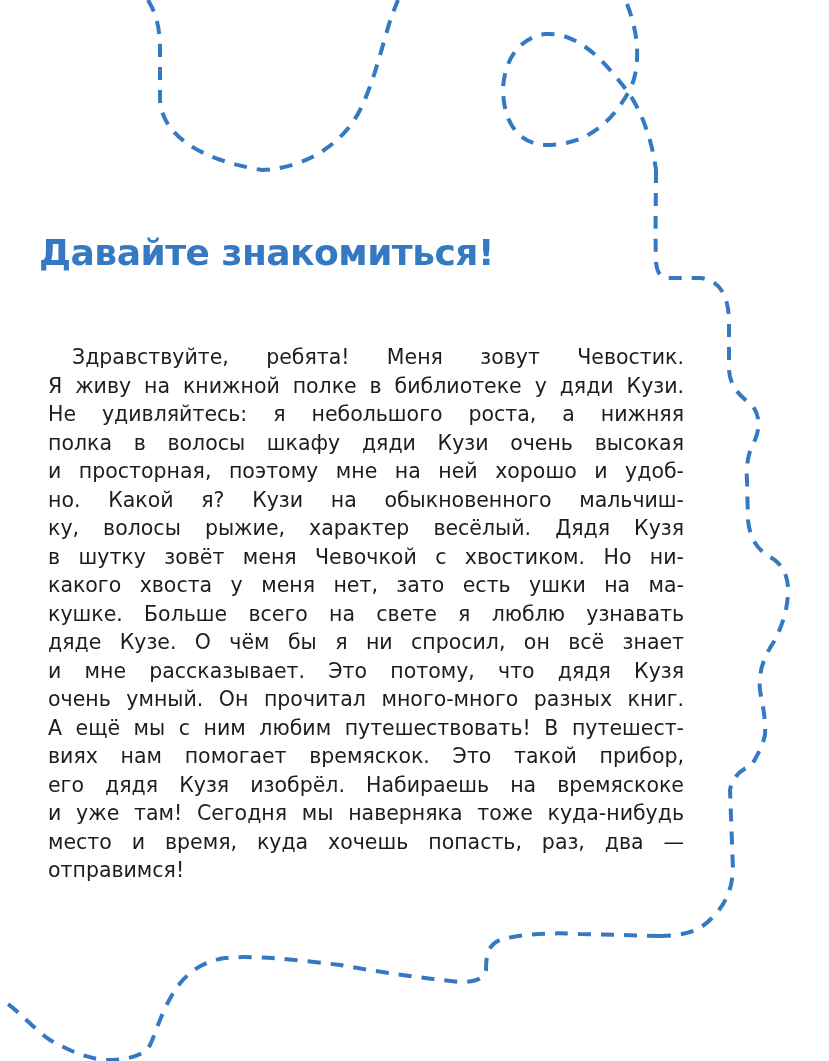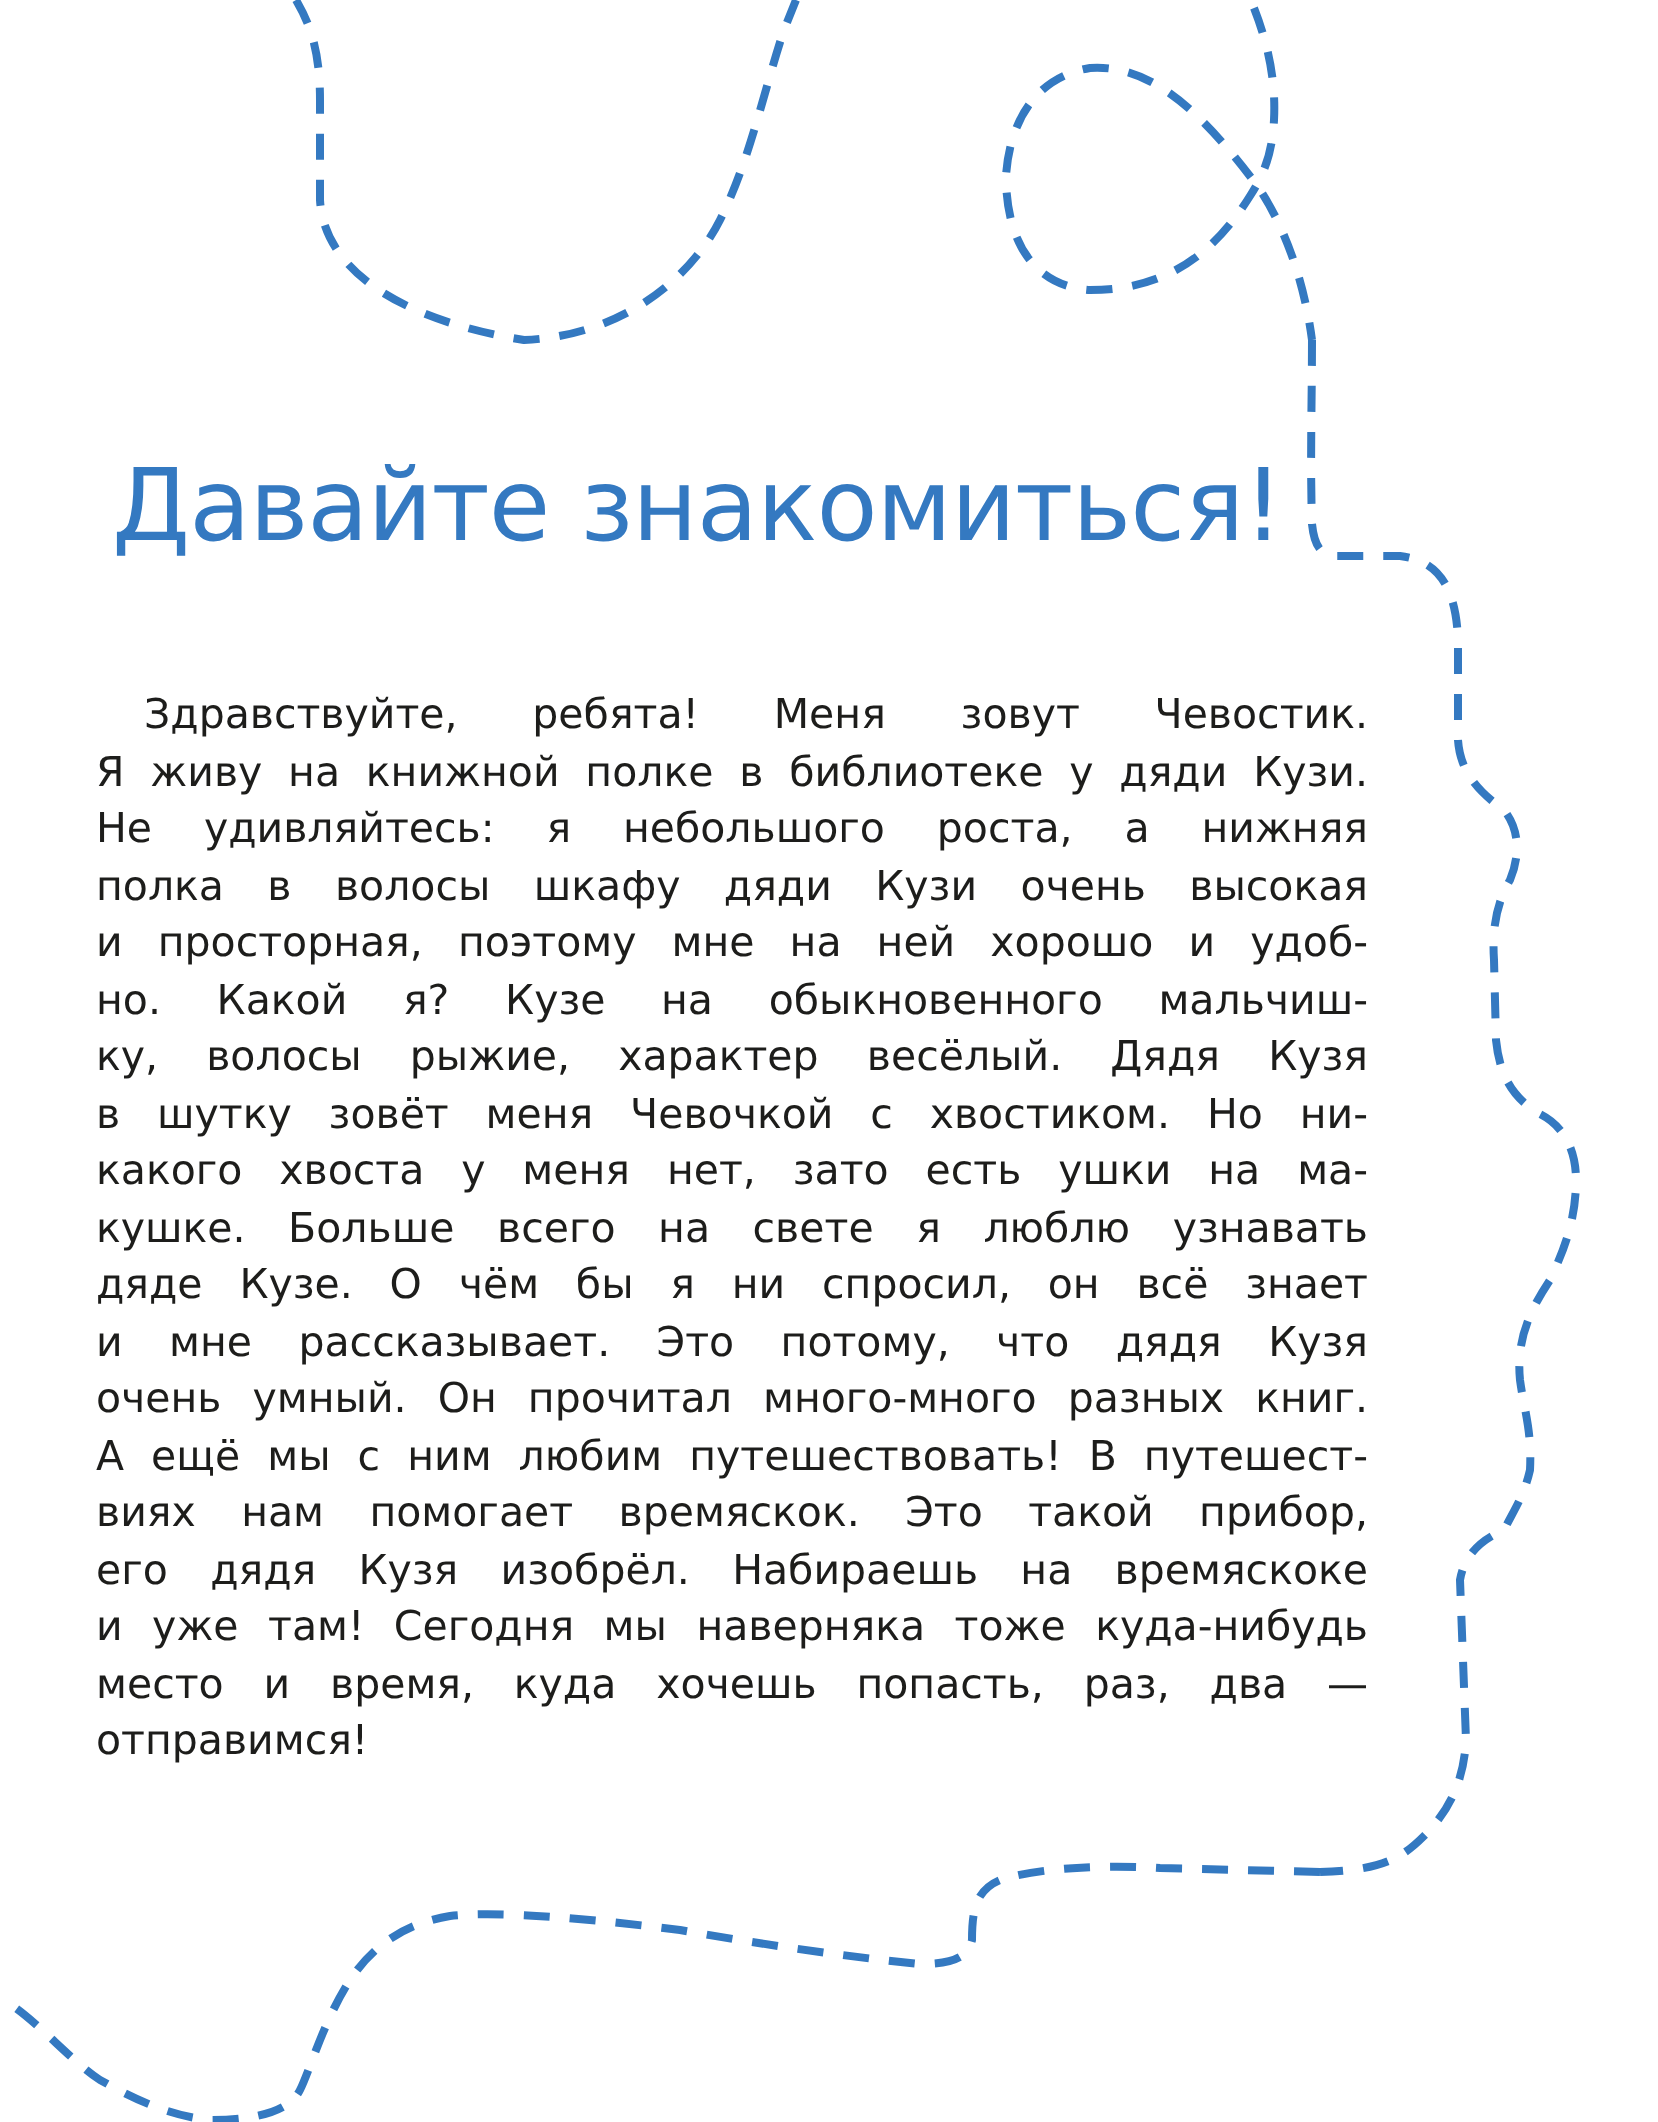--- a/index.html
+++ b/index.html
@@ -25,26 +25,26 @@
     .decor path {
       fill: none;
       stroke: #3479c1;
       stroke-width: 4;
       stroke-dasharray: 13 10;
       stroke-linecap: butt;
       stroke-linejoin: round;
     }
     .title {
       position: absolute;
-      left: 56px;
+      left: 39px;
       top: 222px;
       margin: 0;
       font-family: "DejaVu Sans", sans-serif;
-      font-weight: normal;
-      font-size: 50px;
+      font-weight: bold;
+      font-size: 36px;
       line-height: 62px;
       color: #3479c1;
       letter-spacing: -0.5px;
       white-space: nowrap;
     }
     .body-text {
       position: absolute;
       left: 48px;
       top: 307px;
       width: 636px;
@@ -83,21 +83,21 @@
 </svg>
 
 <h1 class="title">Давайте знакомиться!</h1>
 
 <div class="body-text">
   <span class="line first">Здравствуйте,   ребята!   Меня   зовут   Чевостик.</span>
   <span class="line">Я живу на книжной полке в библиотеке у дяди Кузи.</span>
   <span class="line">Не  удивляйтесь:  я  небольшого  роста,  а  нижняя</span>
   <span class="line">полка  в  волосы  шкафу  дяди  Кузи  очень  высокая</span>
   <span class="line">и  просторная,  поэтому  мне  на  ней  хорошо  и  удоб-</span>
-  <span class="line">но.  Какой  я?  Кузе  на  обыкновенного  мальчиш-</span>
+  <span class="line">но.  Какой  я?  Кузи  на  обыкновенного  мальчиш-</span>
   <span class="line">ку,  волосы  рыжие,  характер  весёлый.  Дядя  Кузя</span>
   <span class="line">в  шутку  зовёт  меня  Чевочкой  с  хвостиком.  Но  ни-</span>
   <span class="line">какого  хвоста  у  меня  нет,  зато  есть  ушки  на  ма-</span>
   <span class="line">кушке.  Больше  всего  на  свете  я  люблю  узнавать</span>
   <span class="line">дяде  Кузе.  О  чём  бы  я  ни  спросил,  он  всё  знает</span>
   <span class="line">и  мне  рассказывает.  Это  потому,  что  дядя  Кузя</span>
   <span class="line">очень умный. Он прочитал много-много разных книг.</span>
   <span class="line">А ещё мы с ним любим путешествовать! В путешест-</span>
   <span class="line">виях  нам  помогает  времяскок.  Это  такой  прибор,</span>
   <span class="line">его  дядя  Кузя  изобрёл.  Набираешь  на  времяскоке</span>

